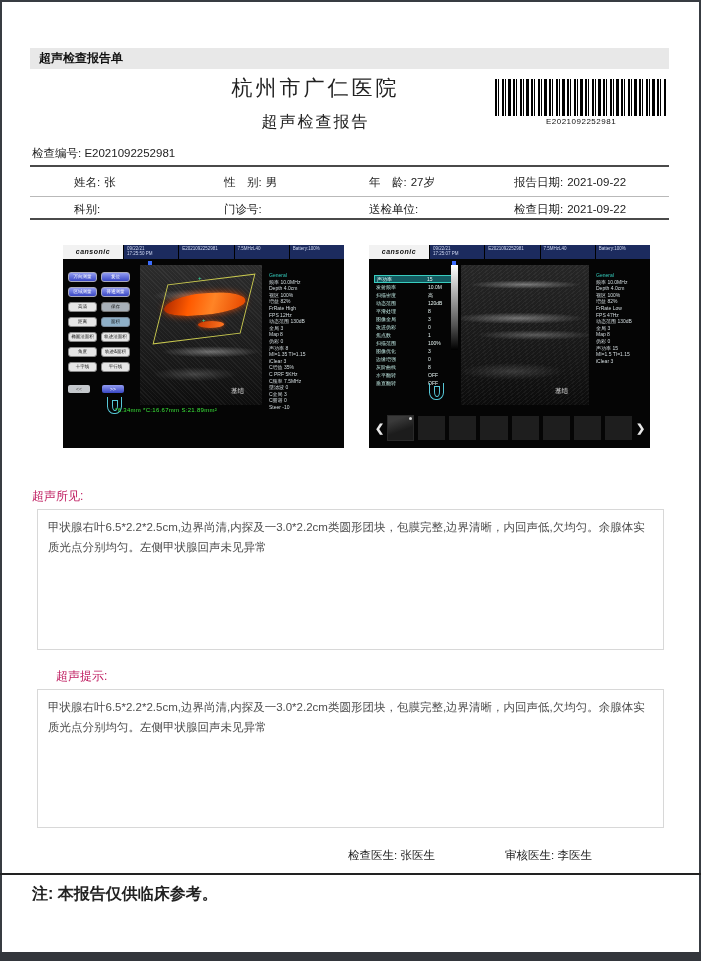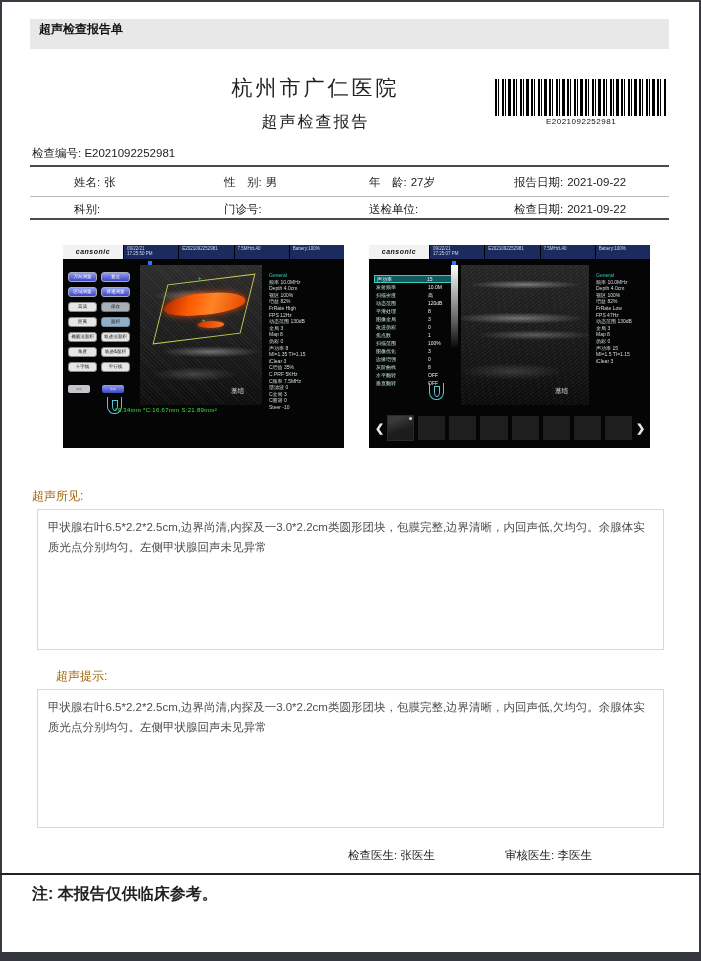--- a/index.html
+++ b/index.html
@@ -4,21 +4,21 @@
 <style>
   html,body{margin:0;padding:0;background:#fff;}
   .page{position:relative;width:701px;height:961px;background:#fff;overflow:hidden;
         font-family:"Liberation Sans","DejaVu Sans",sans-serif;color:#333;}
   .edge{position:absolute;background:#383c42;}
   .edge.top{left:0;top:0;right:0;height:2px;}
   .edge.left{left:0;top:0;bottom:0;width:2px;}
   .edge.right{right:0;top:0;bottom:0;width:2px;}
   .edge.bottom{left:0;bottom:0;right:0;height:9px;background:#33363c;}
 
-  .hbar{position:absolute;left:30px;right:32px;top:19px;height:30px;background:#e8e8e8;
+  .hbar{position:absolute;left:30px;right:32px;top:48px;height:21px;background:#e8e8e8;
         font-size:12px;font-weight:bold;line-height:21px;padding-left:9px;color:#111;}
   .hospital{position:absolute;left:0;right:70px;top:74px;text-align:center;font-size:21px;
         letter-spacing:3px;color:#222;}
   .rtitle{position:absolute;left:0;right:70px;top:112px;text-align:center;font-size:16px;
         letter-spacing:2px;color:#222;}
   .barcode{position:absolute;right:34px;top:79px;width:172px;}
   .bars{height:37px;background:repeating-linear-gradient(90deg,#000 0 2px,#fff 2px 3px,#000 3px 4px,#fff 4px 7px,#000 7px 9px,#fff 9px 10px,#000 10px 11px,#fff 11px 13px,#000 13px 16px,#fff 16px 18px);}
   .bcode{font-size:8px;text-align:center;color:#111;margin-top:1px;letter-spacing:.5px;}
   .examno{position:absolute;left:32px;top:146px;font-size:11.5px;color:#222;}
   .line{position:absolute;left:30px;right:32px;background:#4a4a4a;height:2px;}
@@ -85,21 +85,21 @@
          border-radius:0 0 45% 45%;}
   .probe:before{content:"";position:absolute;left:4px;top:3px;width:4px;height:9px;border:1px solid #57c8d8;border-radius:0 0 50% 50%;}
   .measure{position:absolute;left:52px;top:162px;color:#39e639;font-size:6px;letter-spacing:.3px;}
   .thumbs{position:absolute;left:0;right:0;top:168px;height:30px;display:flex;align-items:center;gap:4px;padding:0 6px;}
   .arrow{color:#e8e8e8;font-size:11px;font-weight:bold;width:8px;}
   .thumb{width:27px;height:24px;background:#111 linear-gradient(160deg,#3a3a3a 20%,#1c1c1c 60%);position:relative;border:1px solid #2a2a2a;}
   .thumb:after{content:"";position:absolute;right:1px;top:1px;width:3px;height:3px;background:#ddd;border-radius:50%;}
   .slot{width:29px;height:24px;background:#1e1e1e;}
 
   
-  .seclabel{position:absolute;left:32px;font-size:12px;color:#a16207;}
+  .seclabel{position:absolute;left:32px;font-size:12px;color:#be185d;}
   .fl1{top:488px;} .fl2{top:668px;margin-left:24px;}
   .fbox{position:absolute;left:37px;right:37px;border:1px solid #d8d8d8;background:#fff;
         font-size:11.5px;line-height:1.75;color:#4d4d4d;padding:7px 10px;box-sizing:border-box;}
   .fb1{top:509px;height:141px;} .fb2{top:689px;height:139px;}
   .docs{position:absolute;top:848px;left:0;right:0;font-size:11.5px;color:#222;}
   .doc1{position:absolute;left:348px;} .doc2{position:absolute;left:505px;}
   .l4{top:873px;left:0;right:0;height:2px;background:#222;}
   .note{position:absolute;left:32px;top:884px;font-size:16px;font-weight:bold;color:#222;}
 </style>
 </head>

